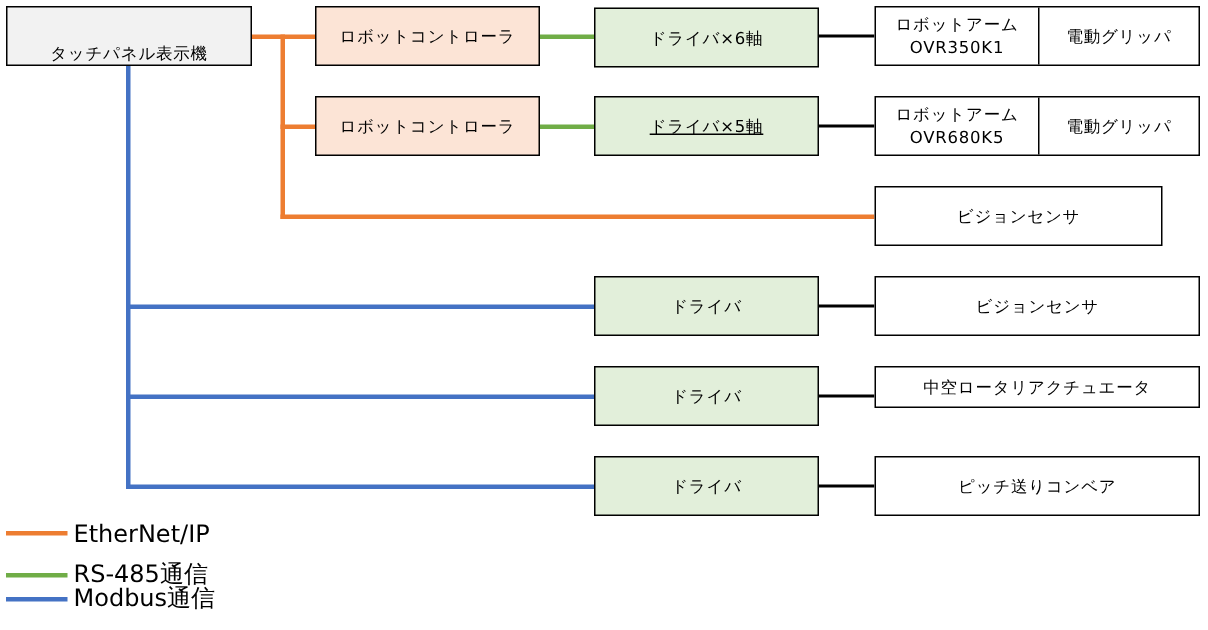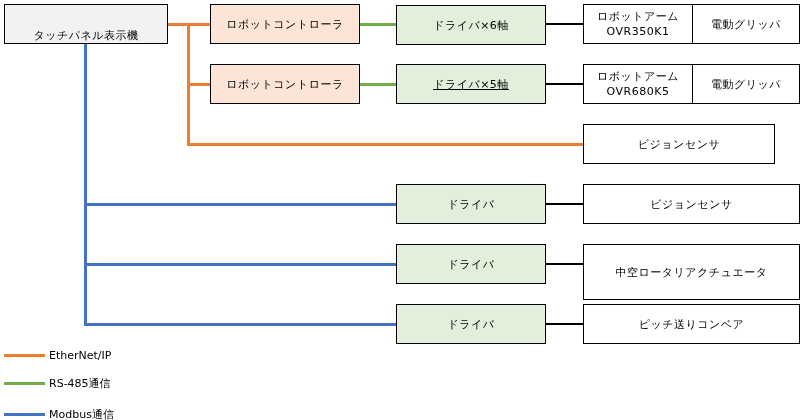--- a/index.html
+++ b/index.html
@@ -51,21 +51,21 @@
   .l-mod   { background: var(--modbus, #4472C4); }
   .l-blk   { background: var(--black-line, #000000); }
   .legend-row {
     position: absolute;
     left: 4px;
     display: flex;
     align-items: center;
     height: 14px;
   }
   .legend-swatch { width: 41px; height: 3px; margin-right: 4px; }
-  .legend-label { font-size: 11px; color: #000000; }
+  .legend-label { font-size: 16px; color: #000000; }
 </style>
 </head>
 <body>
 
 <div class="canvas">
 
   <div class="line l-eth" style="left:167px; top:23px; width:43px; height:3px;"></div>
   <div class="line l-eth" style="left:187px; top:23px; width:3px; height:123px;"></div>
   <div class="line l-eth" style="left:187px; top:83px; width:23px; height:3px;"></div>
   <div class="line l-eth" style="left:187px; top:143px; width:396px; height:3px;"></div>
@@ -129,37 +129,37 @@
   <div class="box fill-driver" style="left:396px; top:184px; width:150px; height:40px;">
     <span>ドライバ</span>
   </div>
   <div class="box" style="left:583px; top:184px; width:217px; height:40px;">
     <span>ビジョンセンサ</span>
   </div>
 
   <div class="box fill-driver" style="left:396px; top:244px; width:150px; height:40px;">
     <span>ドライバ</span>
   </div>
-  <div class="box" style="left:583px; top:244px; width:217px; height:56px;">
+  <div class="box" style="left:583px; top:244px; width:217px; height:28px;">
     <span>中空ロータリアクチュエータ</span>
   </div>
 
   <div class="box fill-driver" style="left:396px; top:304px; width:150px; height:40px;">
     <span>ドライバ</span>
   </div>
   <div class="box" style="left:583px; top:304px; width:217px; height:40px;text-align:center;">
     <span>ピッチ送りコンベア</span>
   </div>
 
   <div class="legend-row" style="top:348px;">
     <div class="legend-swatch l-eth"></div>
     <span class="legend-label">EtherNet/IP</span>
   </div>
   <div class="legend-row" style="top:376px;">
     <div class="legend-swatch l-rs485"></div>
     <span class="legend-label">RS-485通信</span>
   </div>
-  <div class="legend-row" style="top:407px;">
+  <div class="legend-row" style="top:392px;">
     <div class="legend-swatch l-mod"></div>
     <span class="legend-label">Modbus通信</span>
   </div>
 
 </div>
 
 </body></html>

